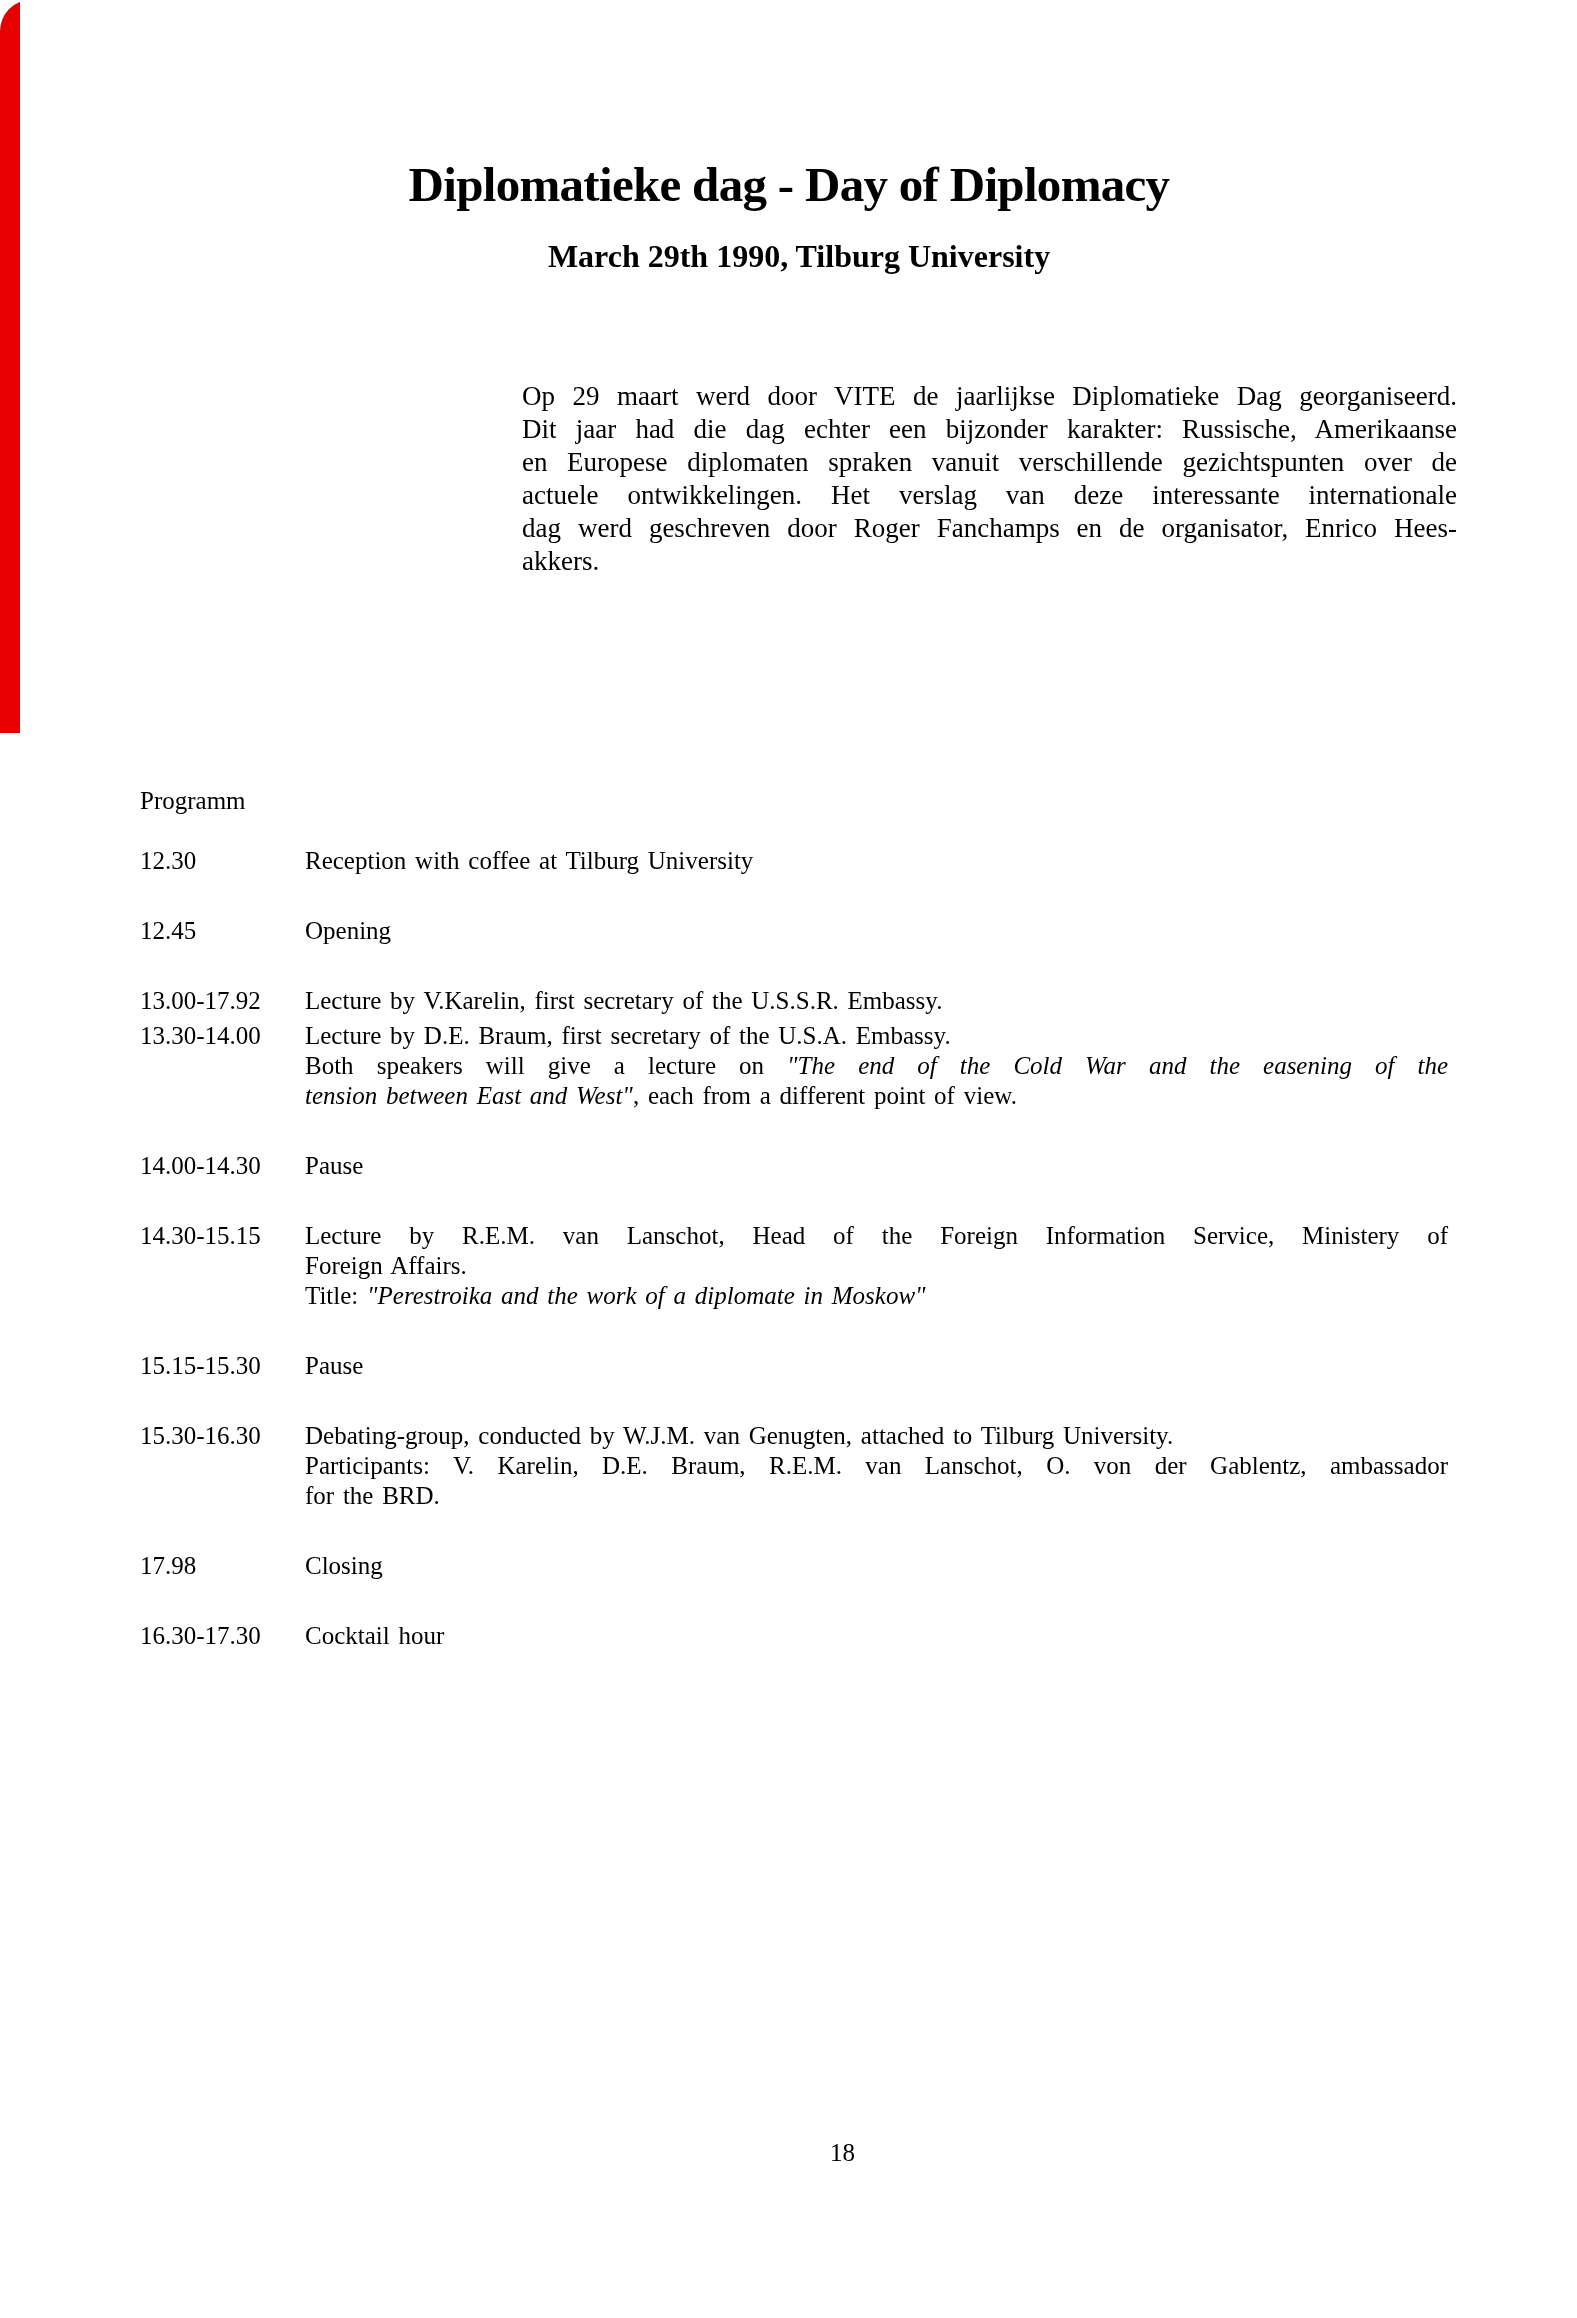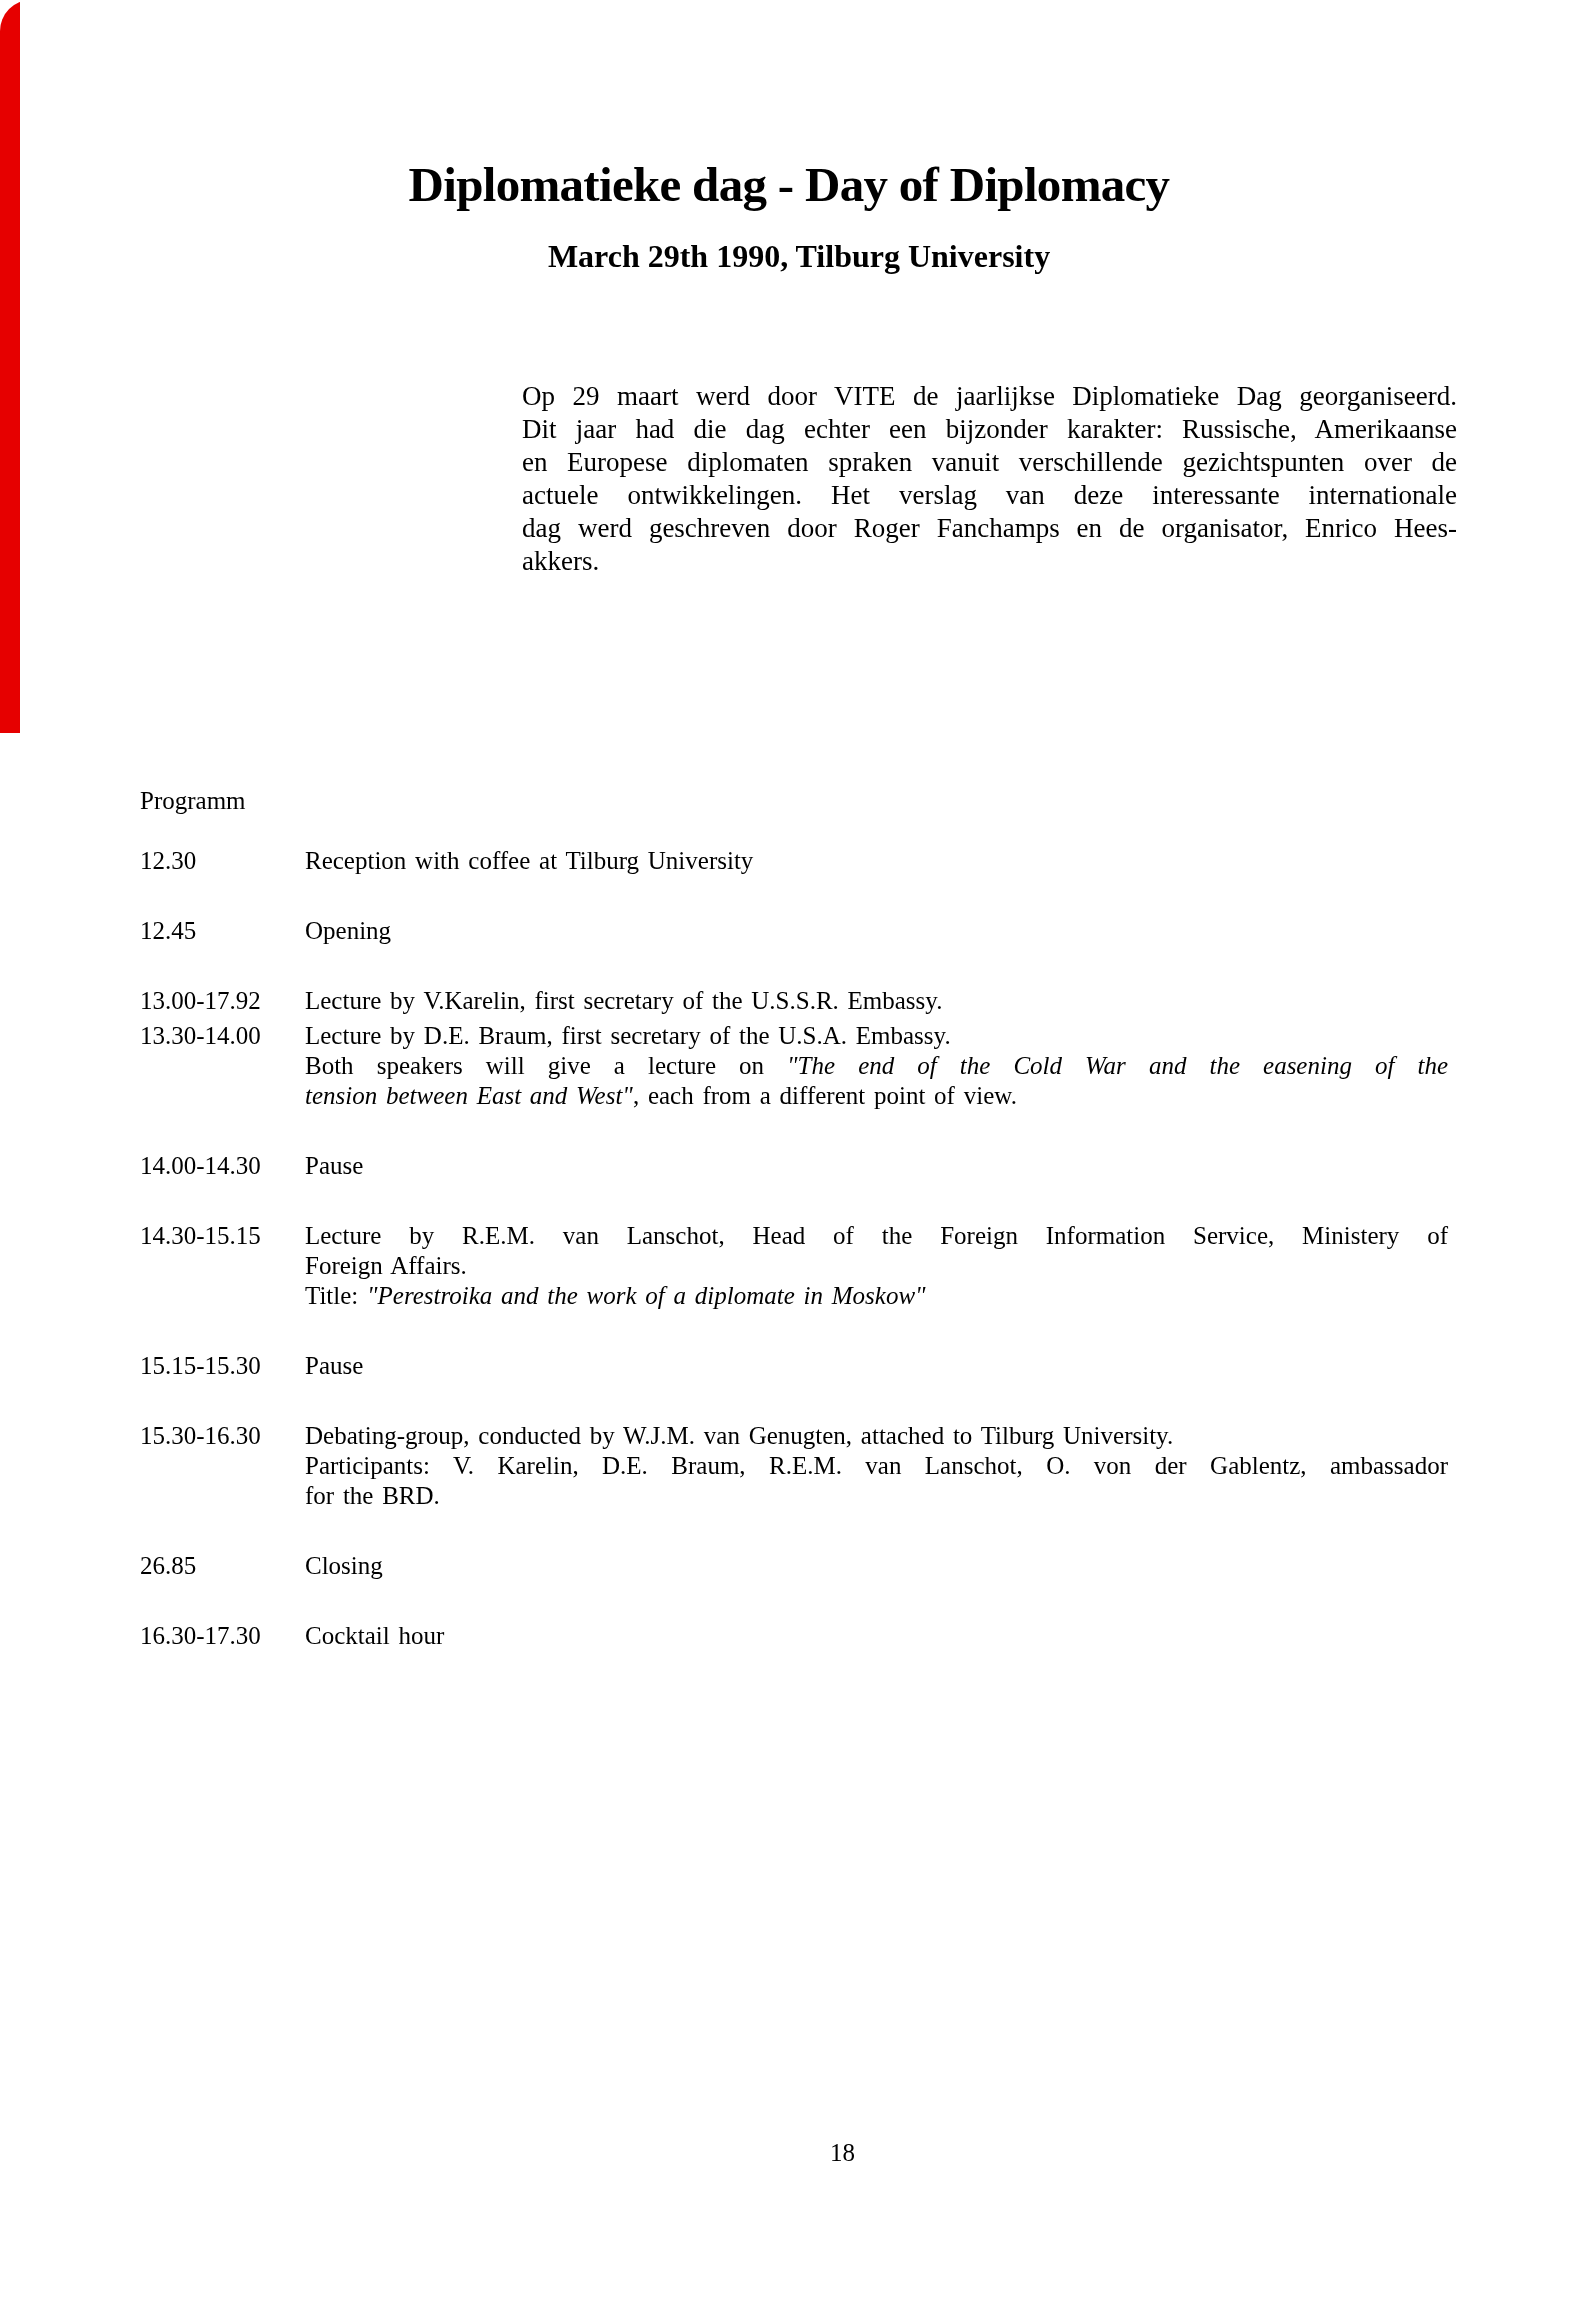--- a/index.html
+++ b/index.html
@@ -140,21 +140,21 @@
         </div>
         <div class="entry">
           <div class="time">15.30-16.30</div>
           <div class="desc">
             <div class="dline"><span>Debating-group, conducted by W.J.M. van Genugten, attached to Tilburg University.</span></div>
             <div class="dline stretch"><span>Participants: V. Karelin, D.E. Braum, R.E.M. van Lanschot, O. von der Gablentz, ambassador</span></div>
             <div class="dline"><span>for the BRD.</span></div>
           </div>
         </div>
         <div class="entry">
-          <div class="time">26.85</div>
+          <div class="time">17.98</div>
           <div class="desc">
             <div class="dline"><span>Closing</span></div>
           </div>
         </div>
         <div class="entry">
           <div class="time">16.30-17.30</div>
           <div class="desc">
             <div class="dline"><span>Cocktail hour</span></div>
           </div>
         </div>

